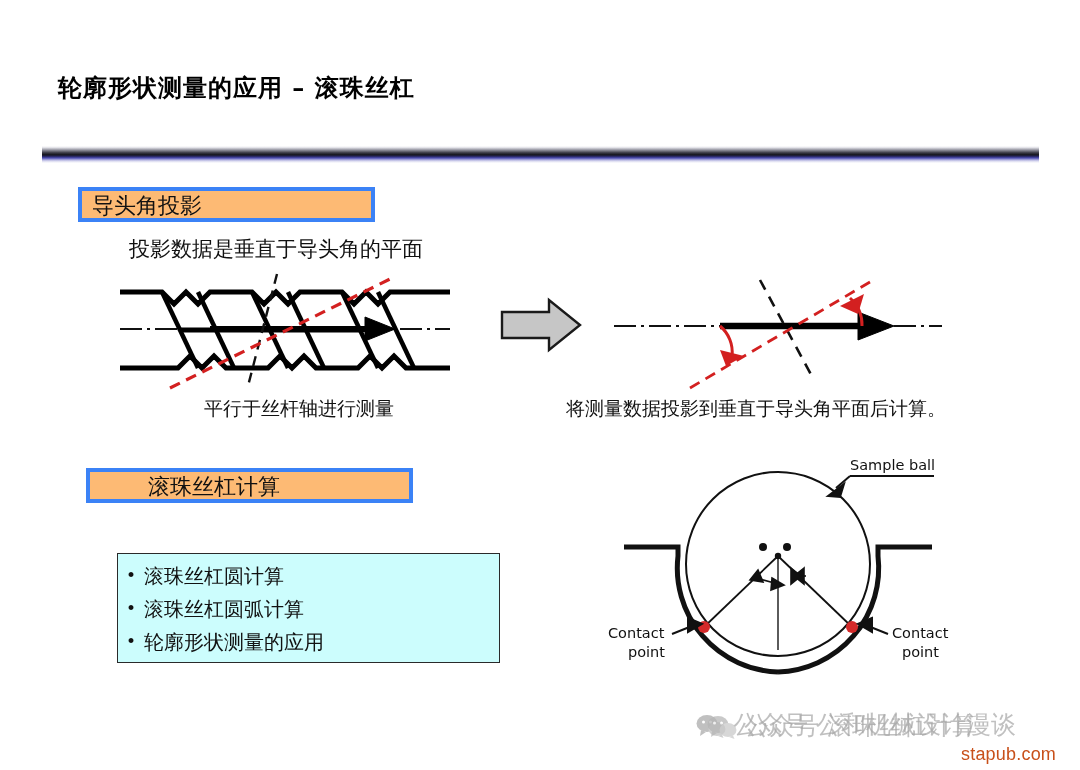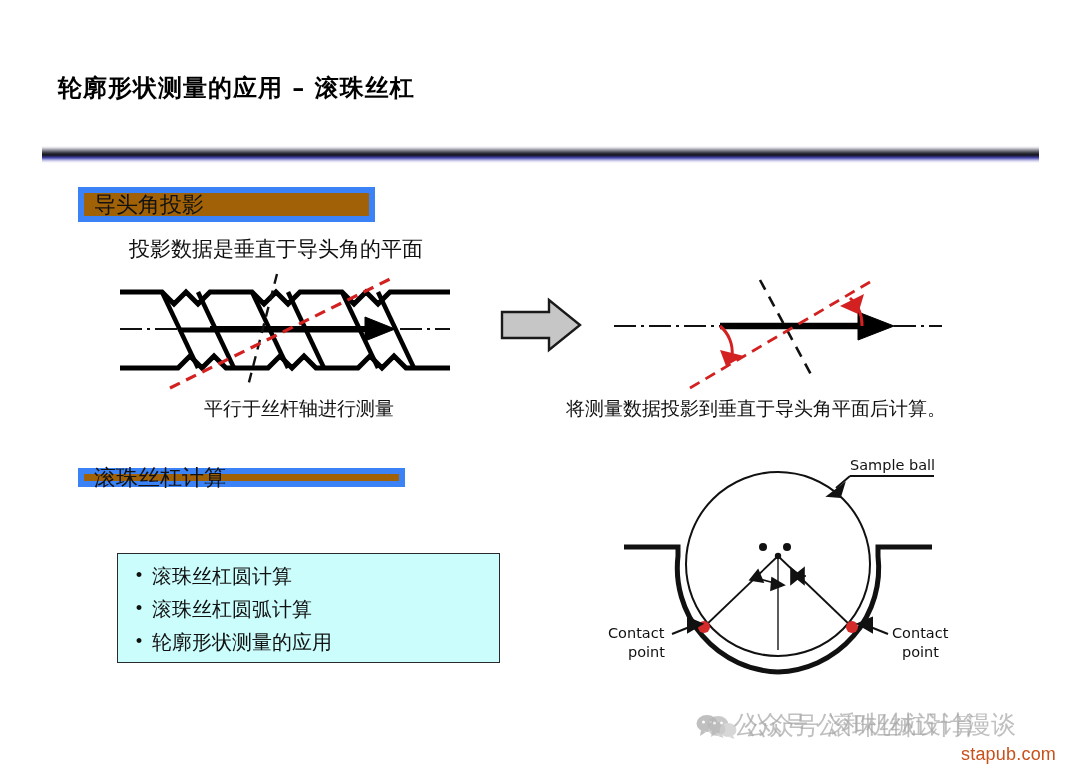--- a/index.html
+++ b/index.html
@@ -26,31 +26,31 @@
     position:absolute;left:42px;top:146px;width:997px;height:17px;
     background:linear-gradient(to bottom,
        #ffffff 0%, #e9e9ee 8%, #8f8f9b 24%, #3a3a45 40%,
        #14141c 52%, #2b2b68 62%, #4a4ab0 70%, #9f9fd8 80%,
        #d8d8ef 88%, #ffffff 100%);
   }
 
   
   .ybox{
     position:absolute;
-    background:#a16207;
-    border:6px solid #3b82f6;
+    background:#fdba74;
+    border:4px solid #3b82f6;
     box-sizing:border-box;
-    display:flex;align-items:center;
+    display:flex;align-items:flex-start;
   }
   .ybox span{
     font-family:"DejaVu Serif","Liberation Serif",serif;
     font-size:22px;color:#111;padding-left:10px;white-space:nowrap;
   }
   #ybox1{left:78px;top:187px;width:297px;height:35px;}
-  #ybox2{left:78px;top:468px;width:327px;height:19px;}
+  #ybox2{left:86px;top:468px;width:327px;height:35px;padding-left:48px;}
 
   .subcap{
     position:absolute;
     font-family:"DejaVu Serif","Liberation Serif",serif;
     font-size:21px;color:#111;white-space:nowrap;
   }
   #sub1{left:113px;top:235px;margin-left:16px;}
   #sub2{left:113px;top:516px;}
 
   .figcap{
@@ -58,21 +58,21 @@
     font-family:"DejaVu Serif","Liberation Serif",serif;
     font-size:19px;color:#111;white-space:nowrap;
   }
   #cap-left{left:204px;top:396px;}
   #cap-right{left:566px;top:396px;}
 
   
   .cbox{
     position:absolute;left:117px;top:553px;width:383px;height:110px;
     background:#ccfdfd;border:1px solid #2a2a2a;box-sizing:border-box;
-    padding:6px 0 0 16px;
+    padding:6px 0 0 8px;
   }
   .cbox li{
     list-style:none;
     font-family:"DejaVu Serif","Liberation Serif",serif;
     font-size:20px;color:#111;
     line-height:33px;white-space:nowrap;position:relative;padding-left:18px;
   }
   .cbox li:before{
     content:"•";position:absolute;left:0;top:-1px;font-size:17px;
   }

